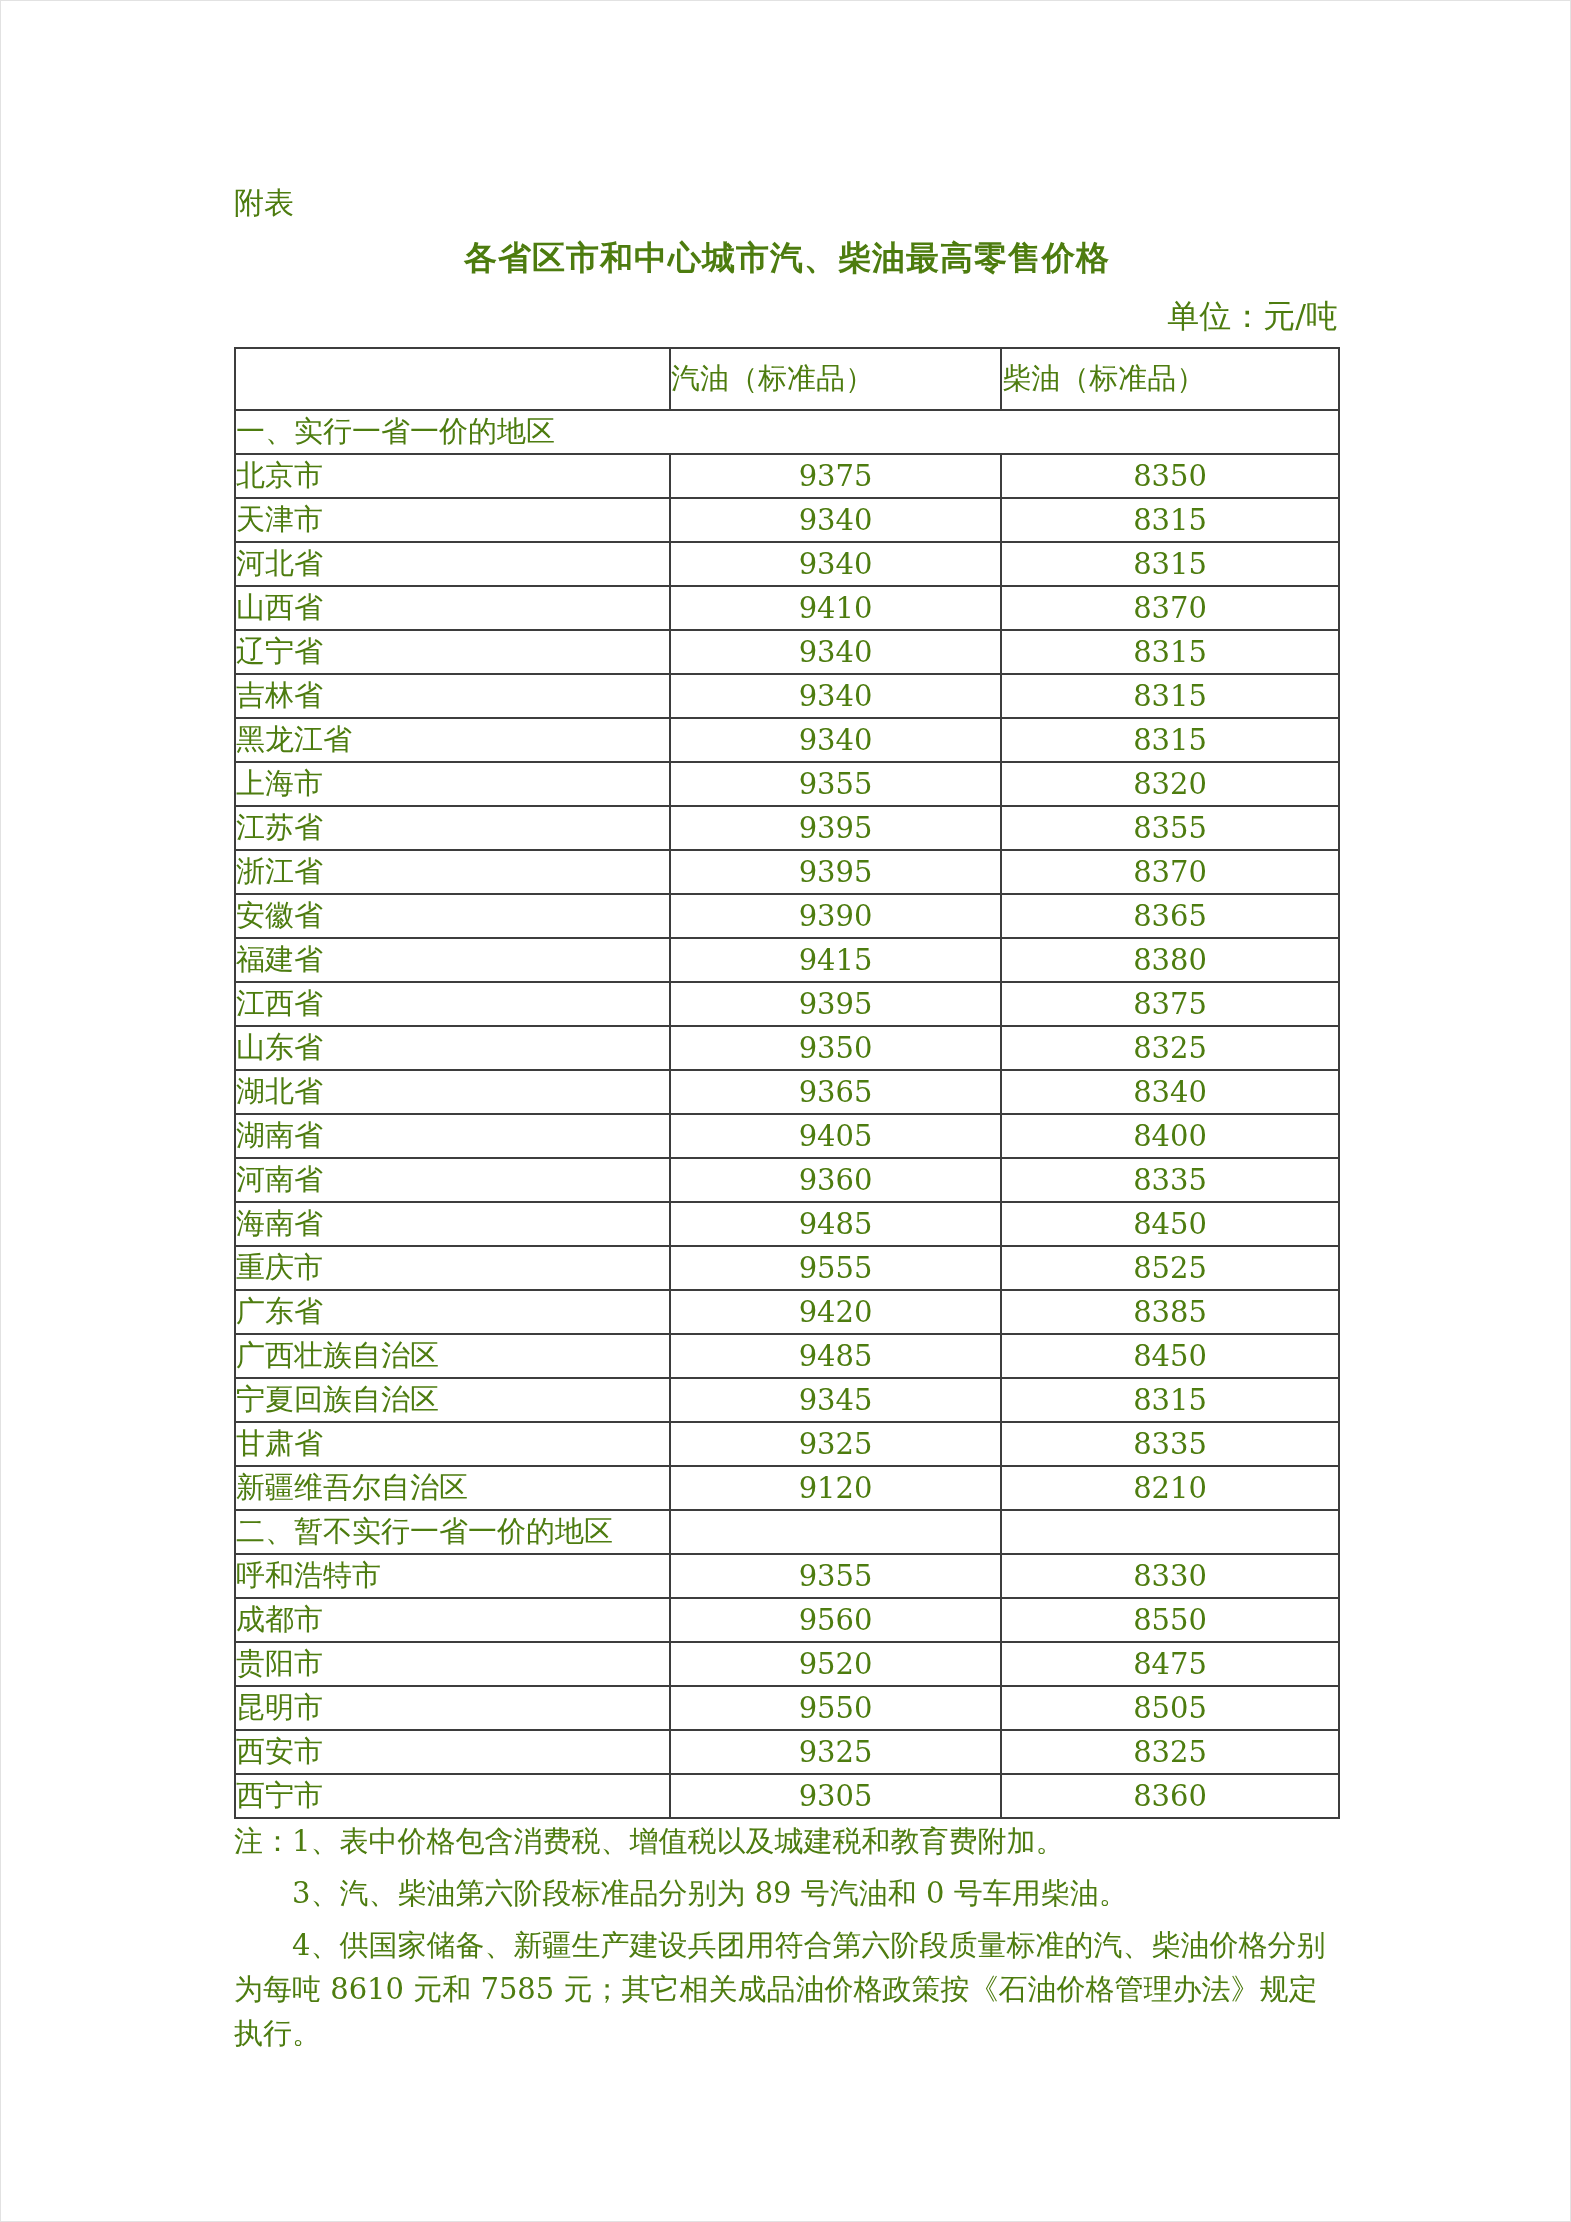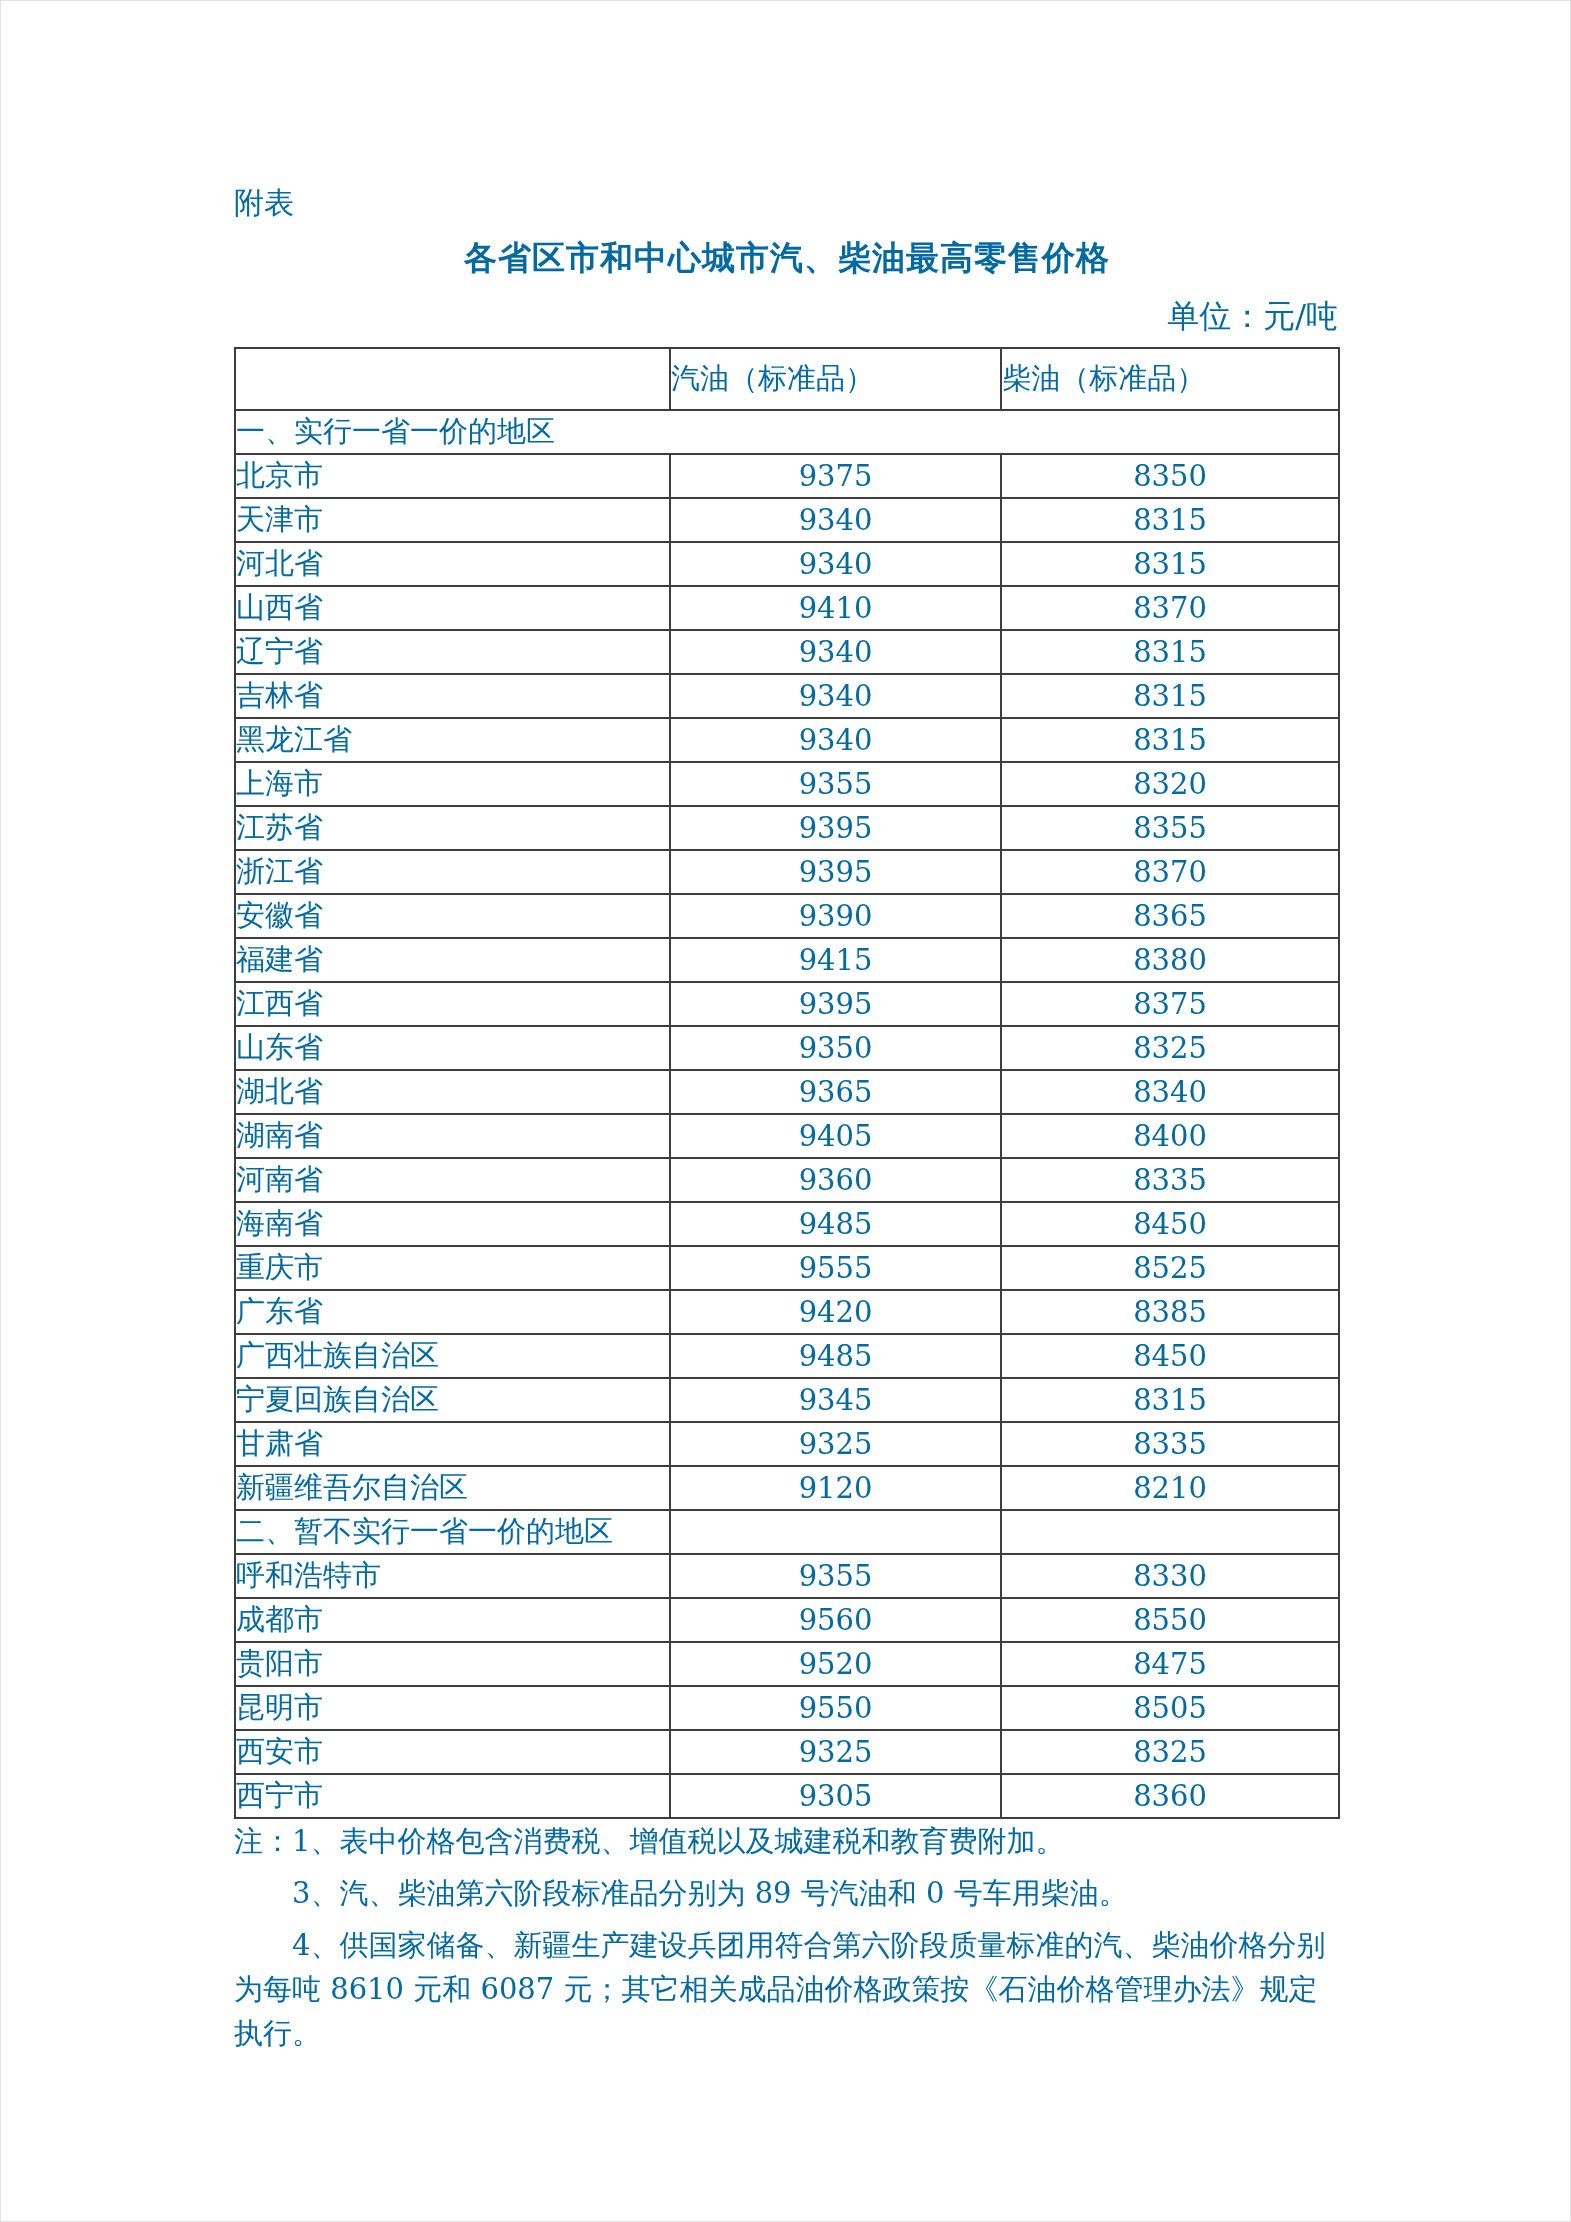--- a/index.html
+++ b/index.html
@@ -5,21 +5,21 @@
   html, body { margin: 0; padding: 0; background: #f6f6f6; }
   .page {
     position: relative;
     width: 1571px;
     height: 2222px;
     margin: 0 auto;
     background: #ffffff;
     border: 1px solid #e2e2e2;
     box-sizing: border-box;
     font-family: "DejaVu Serif", "Liberation Serif", serif;
-    color: #0369a1;
+    color: #4d7c0f;
   }
   .content {
     margin-left: 233px;
     width: 1106px;
     padding-top: 183px;
   }
   .attach {
     font-size: 30px;
     line-height: 1.25;
   }
@@ -253,17 +253,17 @@
             <td class="region">西宁市</td>
             <td class="num">9305</td>
             <td class="num">8360</td>
           </tr>
         </tbody>
     </table>
 
     <div class="notes">
         <p class="note">注：1、表中价格包含消费税、增值税以及城建税和教育费附加。</p>
         <p class="note indented">3、汽、柴油第六阶段标准品分别为 89 号汽油和 0 号车用柴油。</p>
-        <p class="note indented">4、供国家储备、新疆生产建设兵团用符合第六阶段质量标准的汽、柴油价格分别为每吨 8610 元和 6087 元；其它相关成品油价格政策按《石油价格管理办法》规定执行。</p>
+        <p class="note indented">4、供国家储备、新疆生产建设兵团用符合第六阶段质量标准的汽、柴油价格分别为每吨 8610 元和 7585 元；其它相关成品油价格政策按《石油价格管理办法》规定执行。</p>
       </div>
 
   </div>
 </div>
 
 </body></html>

